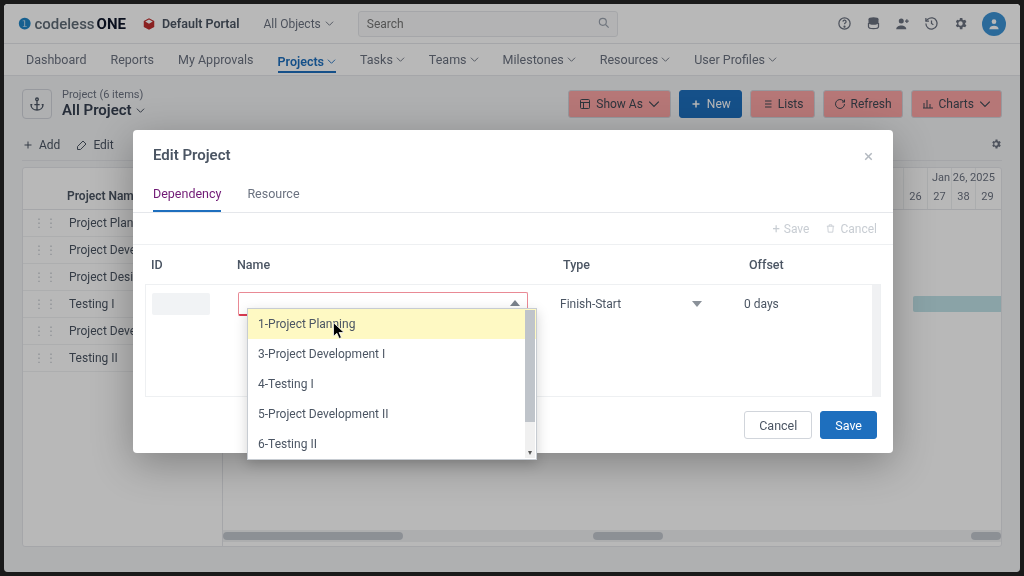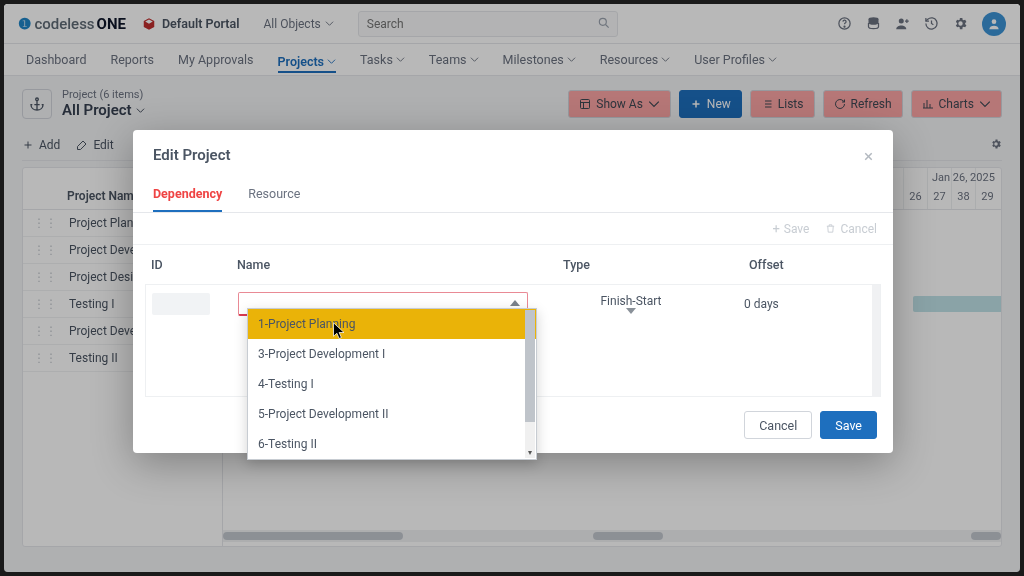--- a/index.html
+++ b/index.html
@@ -61,42 +61,42 @@
   .scroll-h { position:absolute; bottom:4px; left:0; right:0; height:12px; background:#f0f1f3;}
   .scroll-thumb{position:absolute; top:2px; height:8px; background:#c3c8cf; border-radius:4px;}
 
   
   .modal { position:absolute; z-index:100; left:133px; top:130px; width:760px; background:#fff; border-radius:4px; box-shadow:0 10px 40px rgba(0,0,0,0.3); }
   .m-head { padding:16px 20px 10px; display:flex; align-items:flex-start;}
   .m-title{ font-size:15px; font-weight:600; color:#4b5563;}
   .m-close{ margin-left:auto; color:#b2b8bf; cursor:pointer; font-size:17px;}
   .m-tabs { padding:0 20px; display:flex; gap:26px; border-bottom:1px solid #e5e7eb;}
   .mtab { font-size:12.5px; color:#6b7280; padding:10px 0 9px; cursor:pointer;}
-  .mtab.active{ color:#ef4444; border-bottom:2px solid #1e6fbe; font-weight:700;}
+  .mtab.active{ color:#701a75; border-bottom:2px solid #1e6fbe; font-weight:400;}
   .m-subbar { height:32px; border-bottom:1px solid #eef0f2; display:flex; justify-content:flex-end; align-items:center; padding:0 16px; gap:16px;}
   .sub-disabled{ font-size:12px; color:#c8cdd3; display:flex; align-items:center; gap:4px;}
   .m-table { padding:0 12px;}
   .mh-row { display:flex; padding:12px 6px; font-size:12.5px; color:#4b5563; font-weight:500; border-bottom:1px solid #eef0f2;}
   .c-id{width:86px;} .c-name{width:326px;} .c-type{width:186px;} .c-off{flex:1;}
   .md-row{display:flex; padding:7px 6px; align-items:center; font-size:12px; color:#4b5563; position:relative;}
   .idbox{width:58px; height:22px; background:#f1f3f5; border-radius:2px;}
   .name-dd{ margin-left:28px; width:290px; height:24px; border:1px solid #e98a95; border-bottom:2px solid #dc3b52; border-radius:2px; position:relative; background:#fff;}
   .dd-caret{position:absolute; right:7px; top:7px; width:0;height:0;border-left:5px solid transparent;border-right:5px solid transparent;border-top:6px solid #7a828b;}
   .type-dd{ width:160px; display:flex; justify-content:space-between; align-items:center; padding-right:18px;}
   .type-caret{ width:0;height:0;border-left:5px solid transparent;border-right:5px solid transparent;border-top:6px solid #8a9199;}
   .vscroll{position:absolute; right:0; top:0; width:8px; height:112px; background:#f0f1f3;}
   .m-body-wrap{ border:1px solid #eef0f2; border-top:none; margin:0 12px; position:relative; height:112px;}
   .m-foot{ padding:14px 16px; display:flex; justify-content:flex-end; gap:8px;}
   .fbtn{ height:28px; padding:0 14px; border:1px solid #d1d5db; border-radius:3px; font-size:12.5px; background:#fff; color:#4b5563; cursor:pointer;}
   .fbtn.primary{ background:#1e6fbe; border-color:#1e6fbe; color:#fff;}
 
   
   .dd-list{ position:absolute; z-index:200; left:247px; top:308px; width:290px; background:#fff; border:1px solid #c7ccd2; box-shadow:0 4px 12px rgba(0,0,0,0.18);}
   .dd-item{ padding:8px 10px; font-size:12px; color:#4b5563; cursor:pointer;}
-  .dd-item:first-child{ background:#eab308;}
+  .dd-item:first-child{ background:#fef9c3;}
   .dd-scroll{position:absolute; right:1px; top:1px; width:10px; bottom:1px; background:#f0f0f0;}
   .dd-thumb{position:absolute; top:0; width:10px; height:112px; background:#bfc4ca;}
   .dd-down{position:absolute; bottom:0; right:0; width:10px; height:10px; font-size:8px; color:#555; text-align:center;}
   .cursor-img{position:absolute; z-index:300; left:332px; top:321px; width:15px; height:20px; }
 </style>
 </head>
 <body>
 
 <div class="frame">
 
@@ -362,21 +362,21 @@
       <div class="c-type">Type</div>
       <div class="c-off">Offset</div>
     </div>
   </div>
   <div class="m-body-wrap">
     <div class="md-row">
       <div class="idbox"></div>
       <div class="name-dd">
         <div class="dd-caret" style="transform:rotate(180deg);"></div>
       </div>
-      <div class="type-dd" style="margin-left:32px;flex-direction:column;">
+      <div class="type-dd" style="margin-left:32px;">
         <span>Finish-Start</span>
         <div class="type-caret"></div>
       </div>
       <div style="margin-left:24px;">0 days</div>
     </div>
     <div class="vscroll"></div>
   </div>
   <div class="m-foot">
     <button class="fbtn">Cancel</button>
     <button class="fbtn primary">Save</button>

